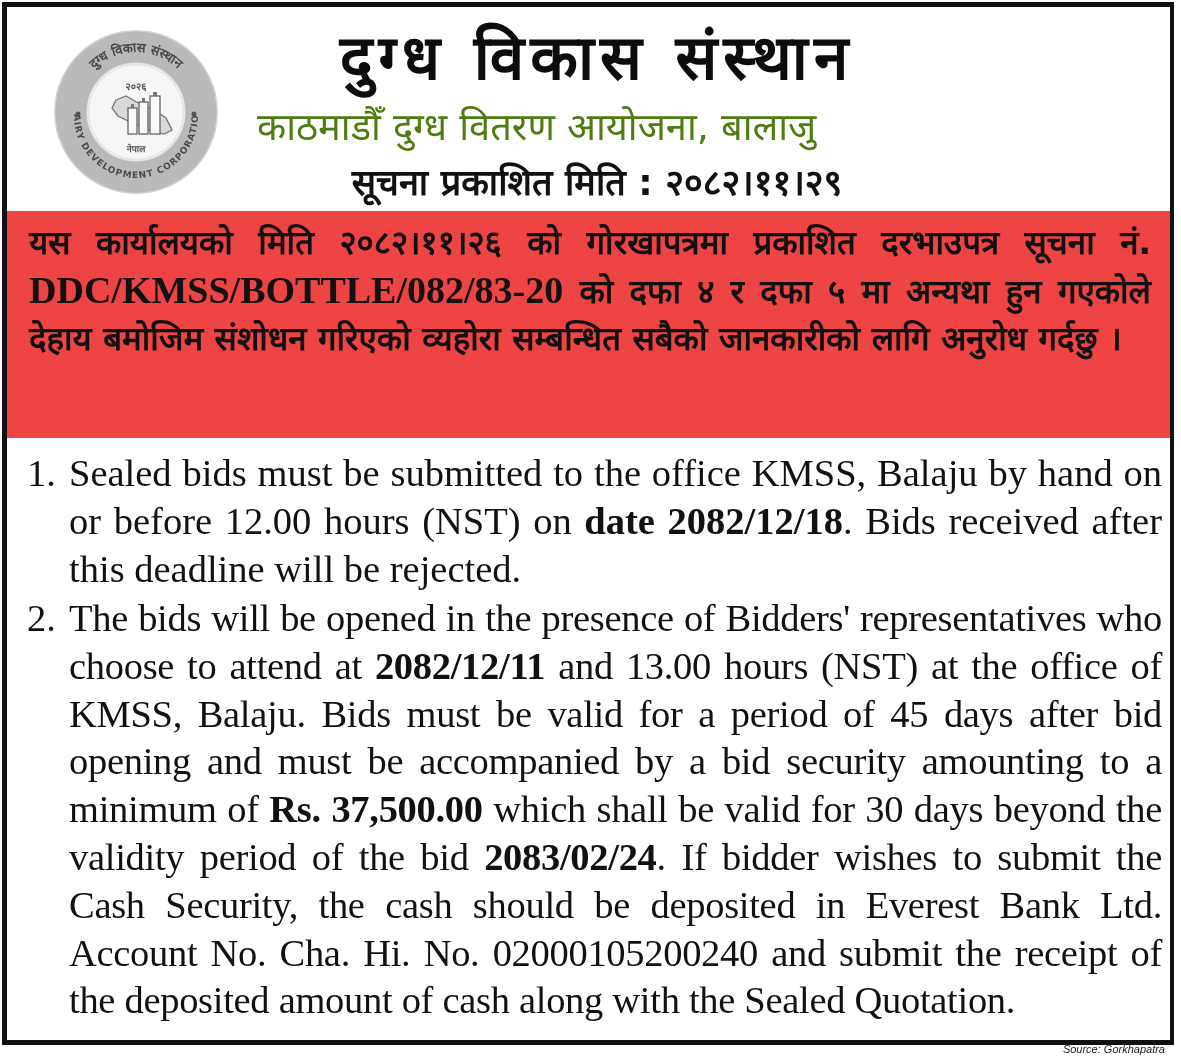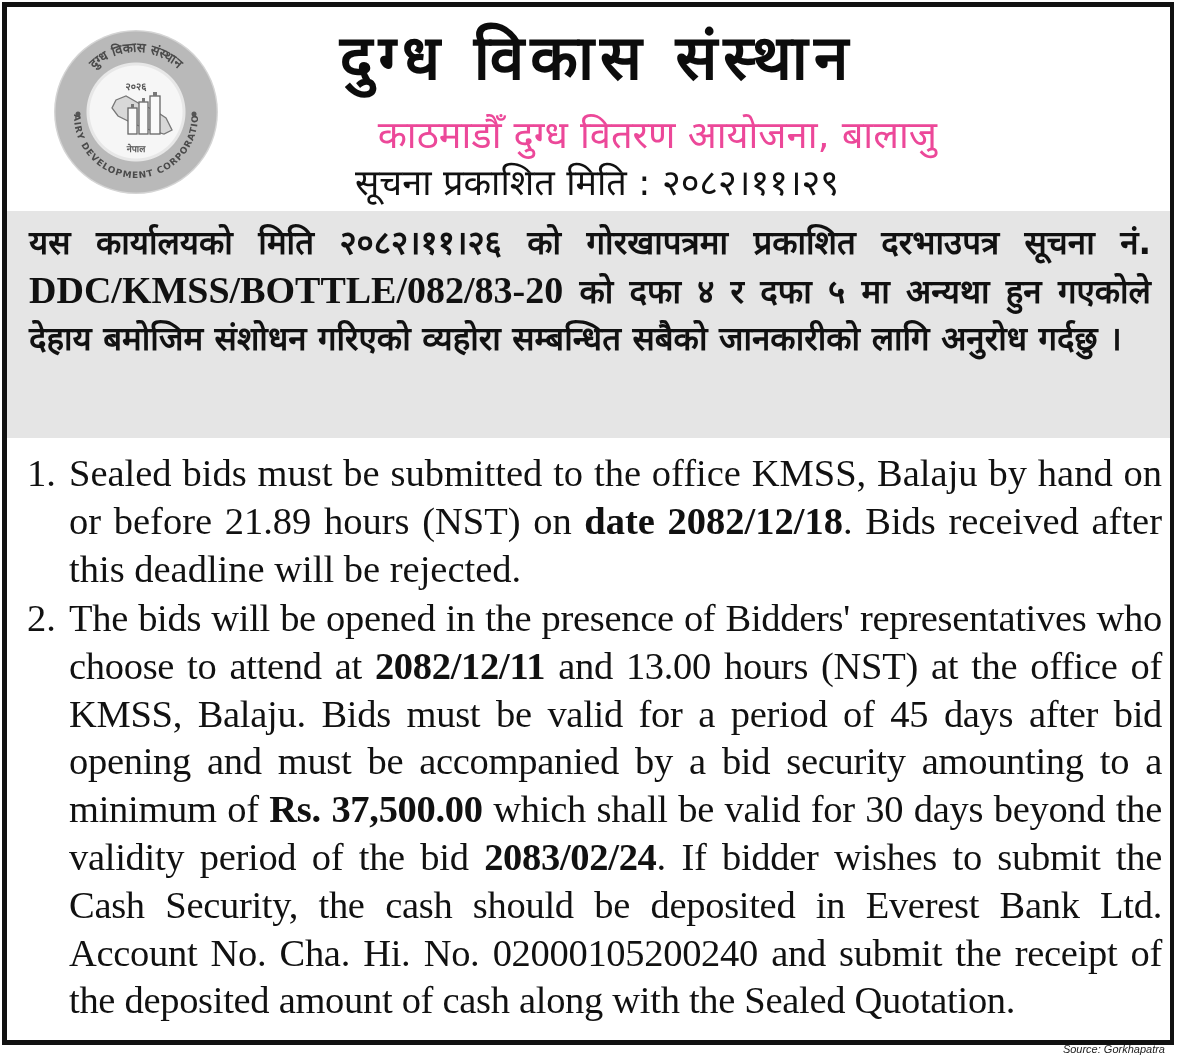--- a/index.html
+++ b/index.html
@@ -16,29 +16,29 @@
     position: absolute; left: 47px; top: 23px; width: 164px; height: 164px; border-radius: 50%;
     background: radial-gradient(circle at 50% 50%, #f6f6f6 0 46px, #e7e7e7 47px 49px, #b9b9b9 50px 80px, #d4d4d4 81px 82px, transparent 83px);
   }
   .logo svg { position: absolute; left: 0; top: 0; }
   .title-block { position: absolute; left: 250px; top: 0; width: 680px; text-align: center; }
   .title {
     position: absolute; left: 0; top: 14px; width: 680px; text-align: center;
     font-family: "DejaVu Sans", sans-serif; font-weight: bold; font-size: 62px; letter-spacing: 6px; line-height: 74px; color: #0c0c0c;
   }
   .subtitle {
-    position: absolute; left: 0; top: 104px; width: 680px; text-align: right;
-    font-family: "DejaVu Sans", sans-serif; font-size: 38px; line-height: 48px; color: #ec4899;
+    position: absolute; left: 0; top: 96px; width: 680px; text-align: left;
+    font-family: "DejaVu Sans", sans-serif; font-size: 38px; line-height: 48px; color: #4d7c0f;
   }
   .dateline {
     position: absolute; left: 0; top: 153px; width: 680px; text-align: center;
-    font-family: "DejaVu Sans", sans-serif; font-size: 36px; line-height: 46px; color: #111;
+    font-family: "DejaVu Sans", sans-serif; font-size: 36px; line-height: 46px; color: #111; font-weight: bold;
   }
   .band {
-    position: absolute; left: 0; top: 204px; width: 1163px; height: 227px; background: #e5e5e5;
+    position: absolute; left: 0; top: 204px; width: 1163px; height: 227px; background: #ef4444;
   }
   .band p {
     margin: 0; position: absolute; left: 22px; top: 8px; width: 1122px;
     font-family: "DejaVu Sans", sans-serif; font-size: 33px; line-height: 47.5px;
     text-align: justify; text-align-last: left; color: #111; font-weight: 600;
   }
   .band .ref { font-family: "Liberation Serif", serif; font-weight: bold; font-size: 38px; }
   .list { position: absolute; left: 0; top: 443px; width: 1163px; }
   .item { position: absolute; left: 20px; width: 1135px; font-size: 38.5px; line-height: 47.8px; }
   .item .num { position: absolute; left: 0; top: 0; width: 40px; }
@@ -97,21 +97,21 @@
     </div>
   </div>
 
   <div class="band">
     <p><span>यस कार्यालयको मिति २०८२।११।२६ को गोरखापत्रमा प्रकाशित दरभाउपत्र सूचना नं. </span><span class="ref">DDC/KMSS/BOTTLE/082/83-20</span><span> को दफा ४ र दफा ५ मा अन्यथा हुन गएकोले देहाय बमोजिम संशोधन गरिएको व्यहोरा सम्बन्धित सबैको जानकारीको लागि अनुरोध गर्दछु ।</span></p>
   </div>
 
   <div class="list">
     <div class="item item1">
       <span class="num">1.</span>
-      <span class="txt"><span>Sealed bids must be submitted to the office KMSS, Balaju by hand on or before 21.89 hours (NST) on </span><b>date 2082/12/18</b><span>. Bids received after this deadline will be rejected.</span></span>
+      <span class="txt"><span>Sealed bids must be submitted to the office KMSS, Balaju by hand on or before 12.00 hours (NST) on </span><b>date 2082/12/18</b><span>. Bids received after this deadline will be rejected.</span></span>
     </div>
     <div class="item item2">
       <span class="num">2.</span>
       <span class="txt"><span>The bids will be opened in the presence of Bidders' representatives who choose to attend at </span><b>2082/12/11</b><span> and 13.00 hours (NST) at the office of KMSS, Balaju. Bids must be valid for a period of 45 days after bid opening and must be accompanied by a bid security amounting to a minimum of </span><b>Rs. 37,500.00</b><span> which shall be valid for 30 days beyond the validity period of the bid </span><b>2083/02/24</b><span>. If bidder wishes to submit the Cash Security, the cash should be deposited in Everest Bank Ltd. Account No. Cha. Hi. No. 02000105200240 and submit the receipt of the deposited amount of cash along with the Sealed Quotation.</span></span>
     </div>
   </div>
 </div>
 
 <div class="source">Source: Gorkhapatra</div>
 

